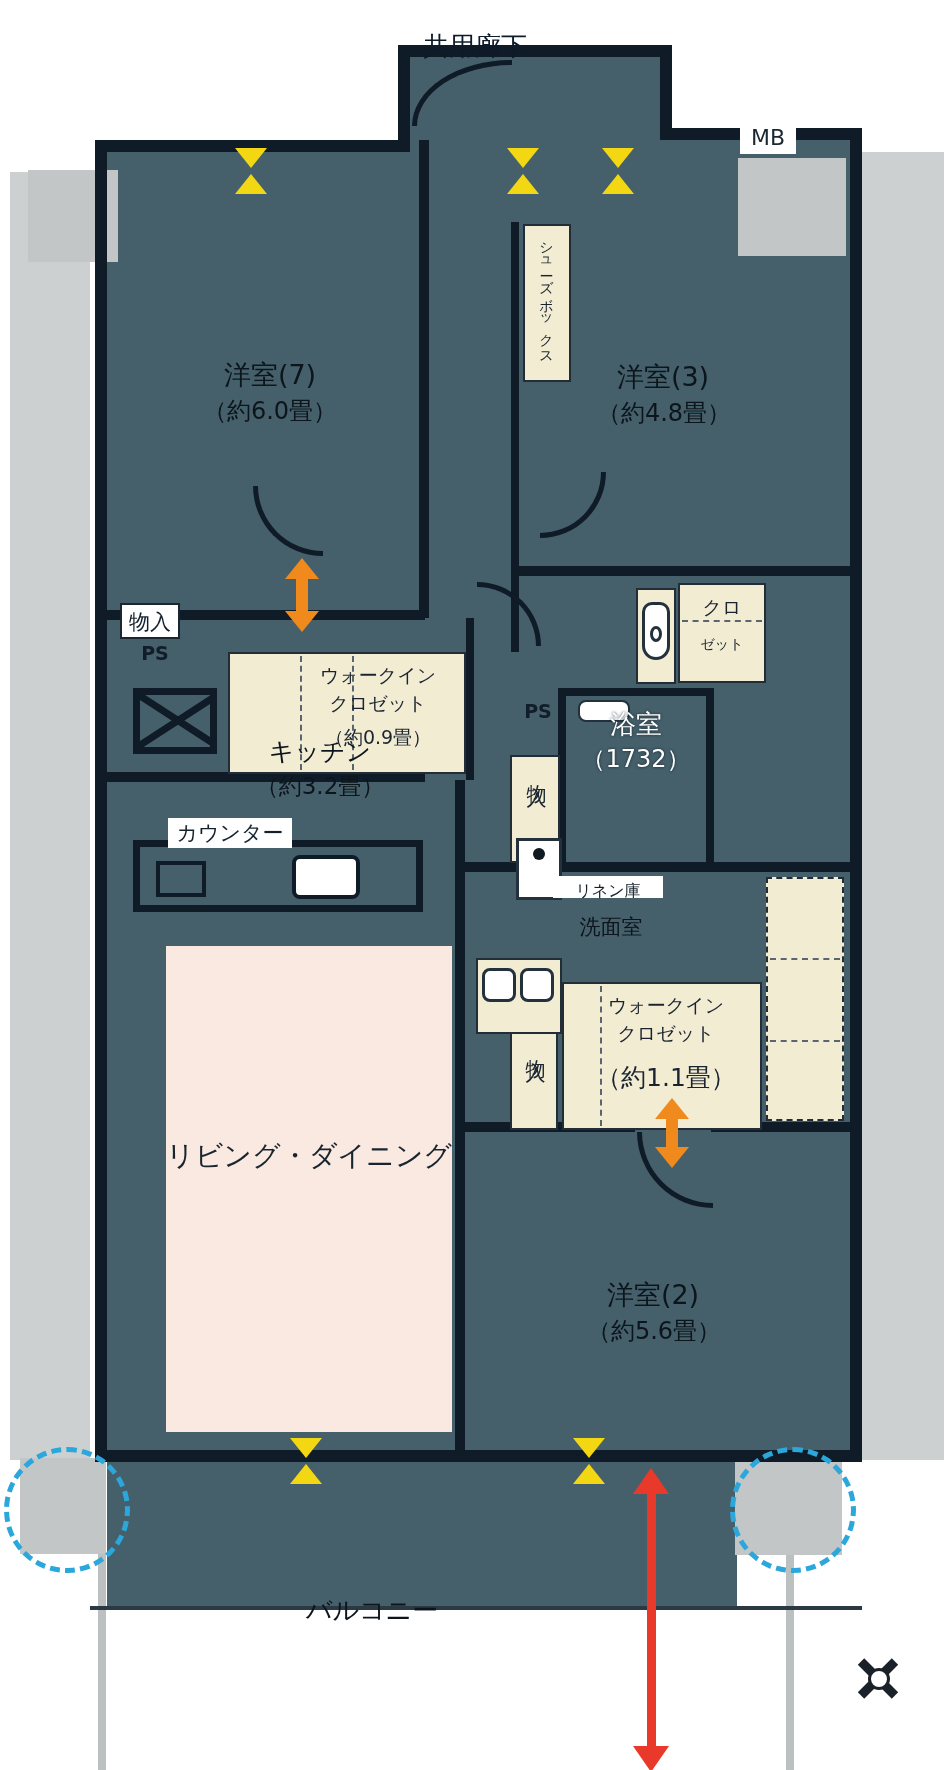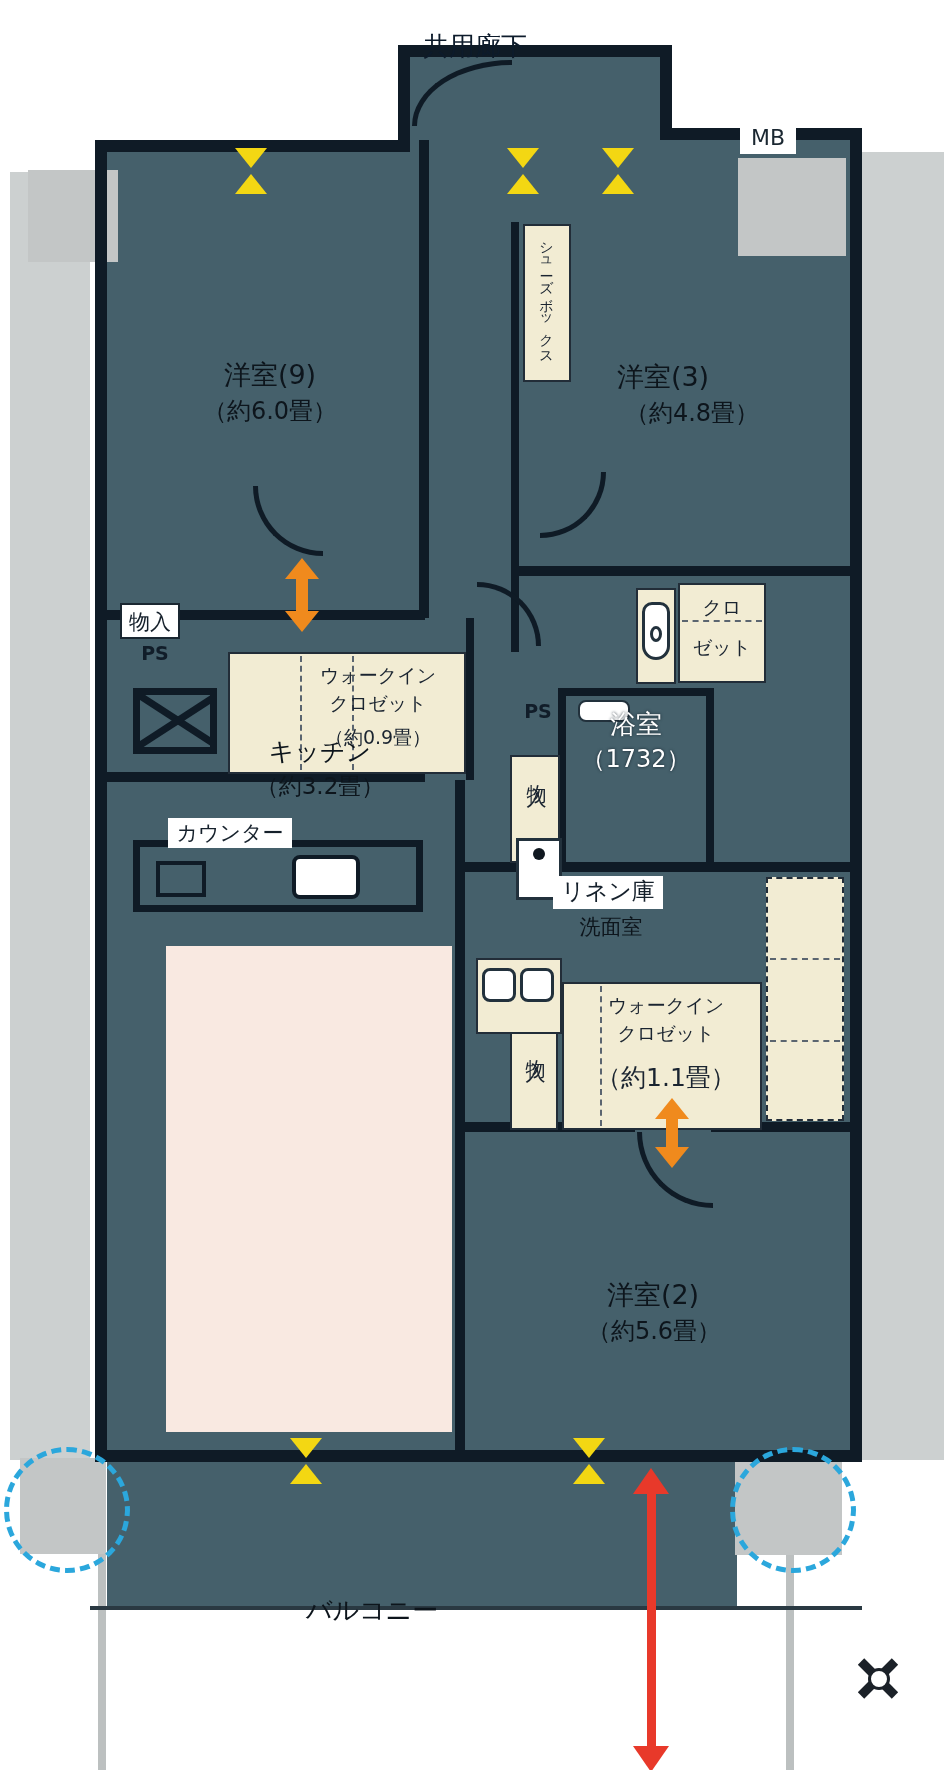--- a/index.html
+++ b/index.html
@@ -79,61 +79,62 @@
   <div class="abs" style="left:558px;top:688px;width:156px;height:182px;border:8px solid #0f1b26;box-sizing:border-box;z-index:3;"></div>
   <div class="abs" style="left:578px;top:700px;width:48px;height:18px;background:#ffffff;border:2px solid #22313c;border-radius:8px;z-index:5;"></div>
 
   <div class="abs arc" style="left:253px;top:486px;width:70px;height:70px;border-left-width:5px;border-bottom-width:5px;border-bottom-left-radius:100%;"></div>
   <div class="abs arc" style="left:540px;top:472px;width:66px;height:66px;border-right-width:5px;border-bottom-width:5px;border-bottom-right-radius:100%;"></div>
   <div class="abs arc" style="left:477px;top:582px;width:64px;height:64px;border-right-width:5px;border-top-width:5px;border-top-right-radius:100%;"></div>
   <div class="abs arc" style="left:637px;top:1132px;width:76px;height:76px;border-left-width:5px;border-bottom-width:5px;border-bottom-left-radius:100%;"></div>
   <div class="abs arc" style="left:412px;top:60px;width:100px;height:66px;border-left-width:5px;border-top-width:5px;border-top-left-radius:100%;"></div>
 
   <div class="abs pink" style="left:166px;top:946px;width:286px;height:486px;"></div>
+  <div class="abs lbl" style="left:166px;top:1138px;width:286px;font-size:28px;color:#18242e;z-index:7;">リビング・ダイニング</div>
 
-  <div class="abs lbl dark-t" style="left:195px;top:358px;width:150px;font-size:27px;">洋室(9)</div>
+  <div class="abs lbl dark-t" style="left:195px;top:358px;width:150px;font-size:27px;">洋室(7)</div>
   <div class="abs lbl dark-t" style="left:188px;top:396px;width:164px;font-size:24px;">（約6.0畳）</div>
   <div class="abs lbl dark-t" style="left:588px;top:360px;width:150px;font-size:27px;">洋室(3)</div>
-  <div class="abs lbl dark-t" style="left:610px;top:398px;width:164px;font-size:24px;">（約4.8畳）</div>
+  <div class="abs lbl dark-t" style="left:582px;top:398px;width:164px;font-size:24px;">（約4.8畳）</div>
   <div class="abs lbl dark-t" style="left:578px;top:1278px;width:150px;font-size:27px;">洋室(2)</div>
   <div class="abs lbl dark-t" style="left:572px;top:1316px;width:164px;font-size:24px;">（約5.6畳）</div>
   <div class="abs lbl dark-t" style="left:245px;top:736px;width:150px;font-size:25px;">キッチン</div>
   <div class="abs lbl dark-t" style="left:238px;top:772px;width:164px;font-size:23px;">（約3.2畳）</div>
   <div class="abs lbl dark-t" style="left:556px;top:914px;width:110px;font-size:21px;">洗面室</div>
   <div class="abs lbl dark-t" style="left:297px;top:1594px;width:150px;font-size:26px;z-index:7;">バルコニー</div>
   <div class="abs lbl" style="left:405px;top:30px;width:140px;font-size:26px;color:#0d1b2b;z-index:7;">共用廊下</div>
   <div class="abs lbl" style="left:131px;top:642px;width:48px;font-size:19px;font-weight:bold;color:#111d29;">PS</div>
   <div class="abs lbl" style="left:516px;top:700px;width:44px;font-size:19px;font-weight:bold;color:#111d29;">PS</div>
 
   <div class="abs lbl white-t" style="left:576px;top:708px;width:120px;font-size:26px;">浴室</div>
   <div class="abs lbl white-t" style="left:570px;top:744px;width:132px;font-size:24px;">（1732）</div>
 
   <div class="abs whitebox lbl" style="left:740px;top:124px;width:56px;height:30px;font-size:22px;color:#1a2731;">MB</div>
   <div class="abs whitebox lbl" style="left:120px;top:603px;width:60px;height:36px;border:2px solid #1a2731;font-size:21px;color:#15202b;line-height:34px;">物入</div>
   <div class="abs whitebox lbl" style="left:168px;top:818px;width:124px;height:30px;font-size:21px;color:#15202b;line-height:30px;">カウンター</div>
-  <div class="abs whitebox lbl" style="left:553px;top:876px;width:110px;height:33px;font-size:23px;color:#15202b;line-height:30px;">リネン庫</div>
+  <div class="abs whitebox lbl" style="left:553px;top:876px;width:110px;height:22px;font-size:16px;color:#15202b;line-height:30px;">リネン庫</div>
 
   <div class="abs cream" style="left:523px;top:224px;width:48px;height:158px;">
     <div class="vtext" style="position:absolute;left:13px;top:6px;font-size:14px;color:#1a2430;">シューズボックス</div>
   </div>
 
   <div class="abs cream" style="left:228px;top:652px;width:238px;height:122px;"></div>
   <div class="abs dash" style="left:300px;top:656px;width:0;height:114px;"></div>
   <div class="abs dash" style="left:352px;top:656px;width:0;height:114px;"></div>
   <div class="abs lbl" style="left:290px;top:664px;width:176px;font-size:19px;color:#1a2430;z-index:7;">ウォークイン</div>
   <div class="abs lbl" style="left:290px;top:692px;width:176px;font-size:19px;color:#1a2430;z-index:7;">クロゼット</div>
   <div class="abs lbl" style="left:290px;top:726px;width:176px;font-size:19px;color:#1a2430;z-index:7;">（約0.9畳）</div>
 
   <div class="abs cream" style="left:636px;top:588px;width:40px;height:96px;"></div>
   <div class="abs fix" style="left:642px;top:602px;width:28px;height:58px;background:#ffffff;border:3px solid #22313c;border-radius:10px 10px 14px 14px;"></div>
   <div class="abs fix" style="left:650px;top:626px;width:12px;height:16px;background:#ffffff;border:3px solid #22313c;border-radius:50%;"></div>
   <div class="abs cream" style="left:678px;top:583px;width:88px;height:100px;"></div>
   <div class="abs dash-h" style="left:682px;top:620px;width:80px;height:0;"></div>
   <div class="abs lbl" style="left:678px;top:596px;width:88px;font-size:19px;color:#1a2430;z-index:7;">クロ</div>
-  <div class="abs lbl" style="left:678px;top:636px;width:88px;font-size:19px;color:#1a2430;z-index:7;">ゼット</div>
+  <div class="abs lbl" style="left:678px;top:636px;width:88px;font-size:14px;color:#1a2430;z-index:7;">ゼット</div>
 
   <div class="abs cream" style="left:510px;top:755px;width:50px;height:108px;">
     <div class="vtext" style="position:absolute;left:12px;top:12px;font-size:20px;color:#1a2430;">物入</div>
   </div>
   <div class="abs whitebox" style="left:516px;top:838px;width:46px;height:62px;border:3px solid #22313c;"></div>
   <div class="abs" style="left:533px;top:848px;width:12px;height:12px;background:#101820;border-radius:50%;z-index:7;"></div>
 
   <div class="abs cream" style="left:476px;top:958px;width:86px;height:76px;"></div>
   <div class="abs fix" style="left:482px;top:968px;width:34px;height:34px;background:#ffffff;border:3px solid #22313c;border-radius:8px;"></div>
   <div class="abs fix" style="left:520px;top:968px;width:34px;height:34px;background:#ffffff;border:3px solid #22313c;border-radius:8px;"></div>

